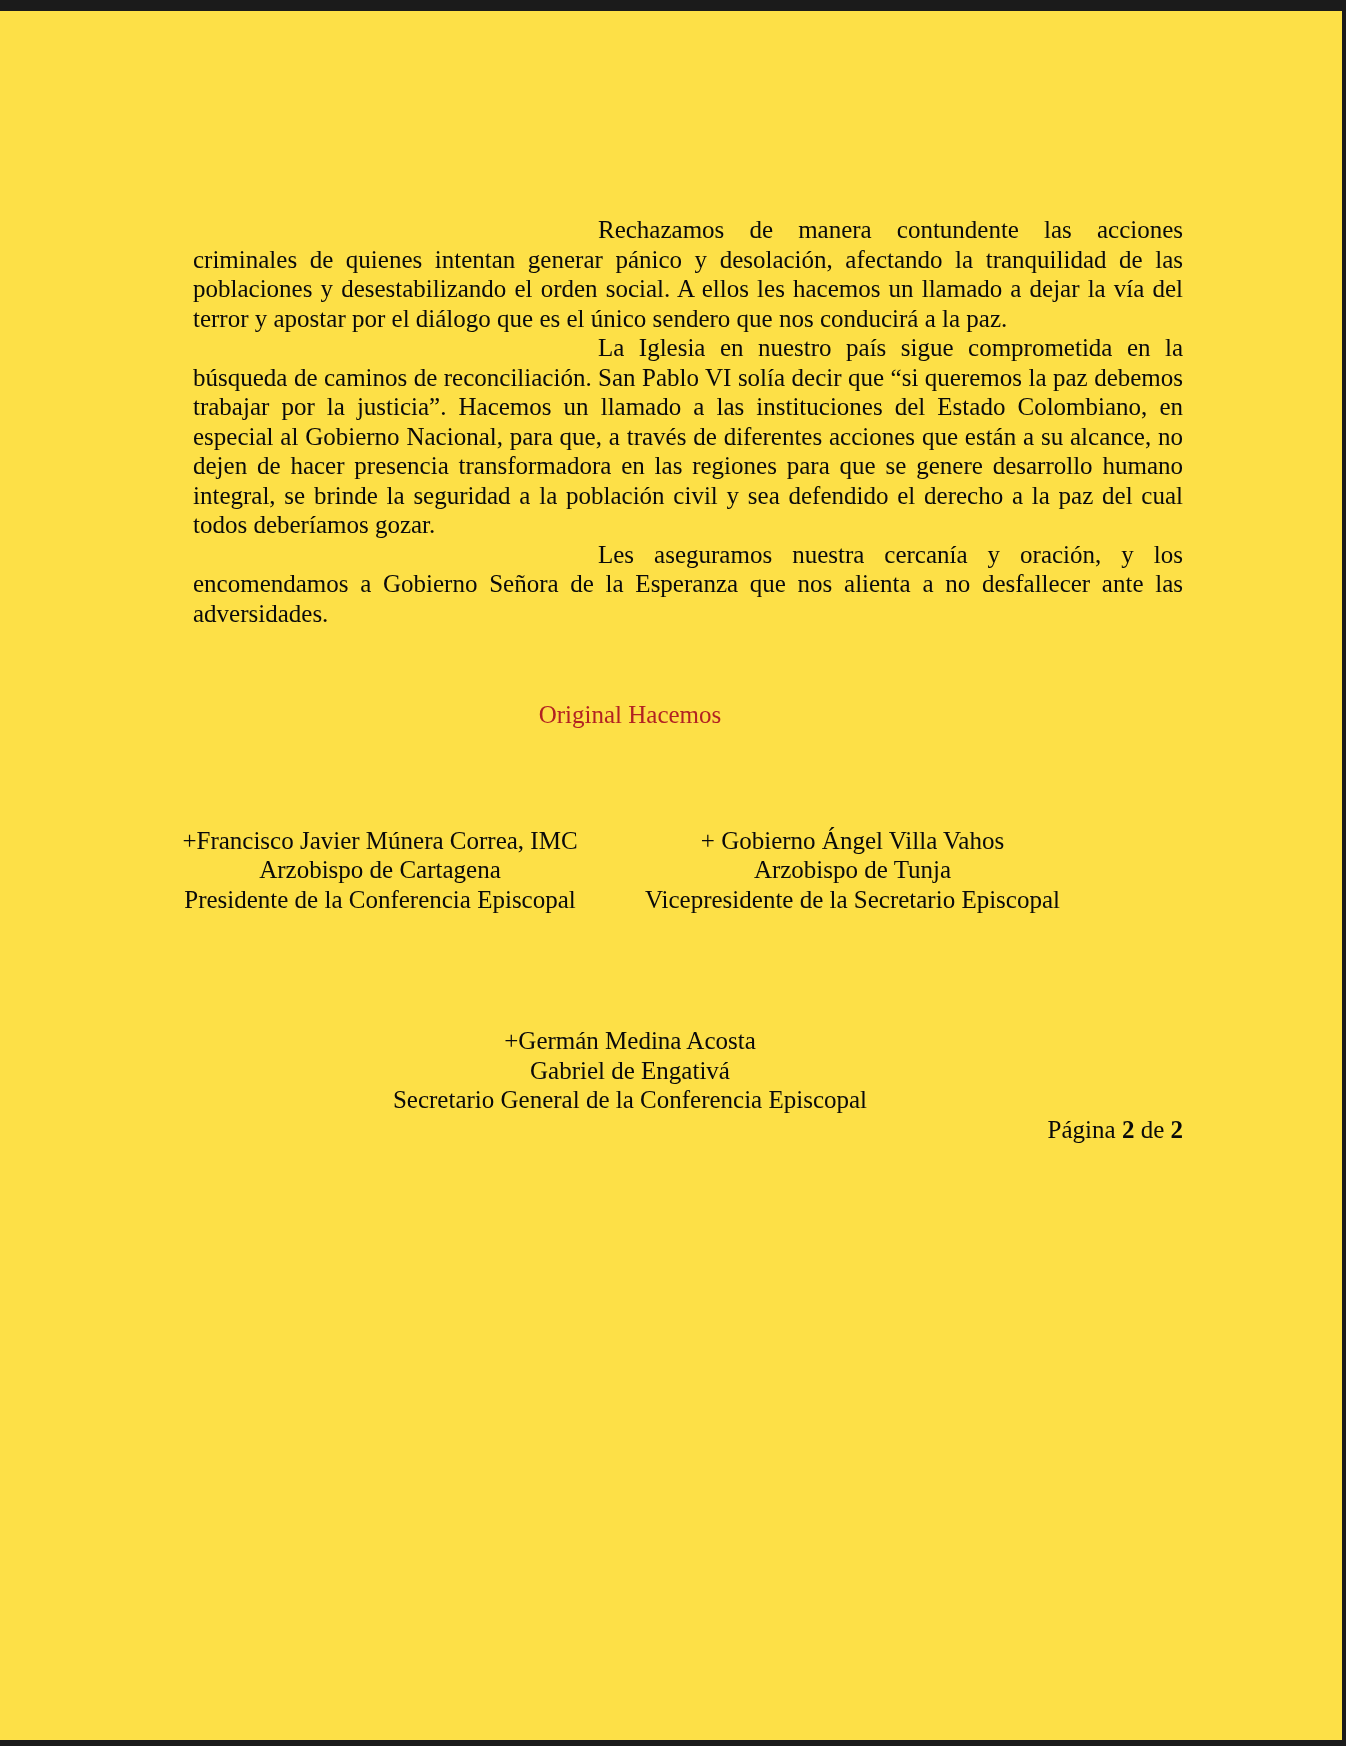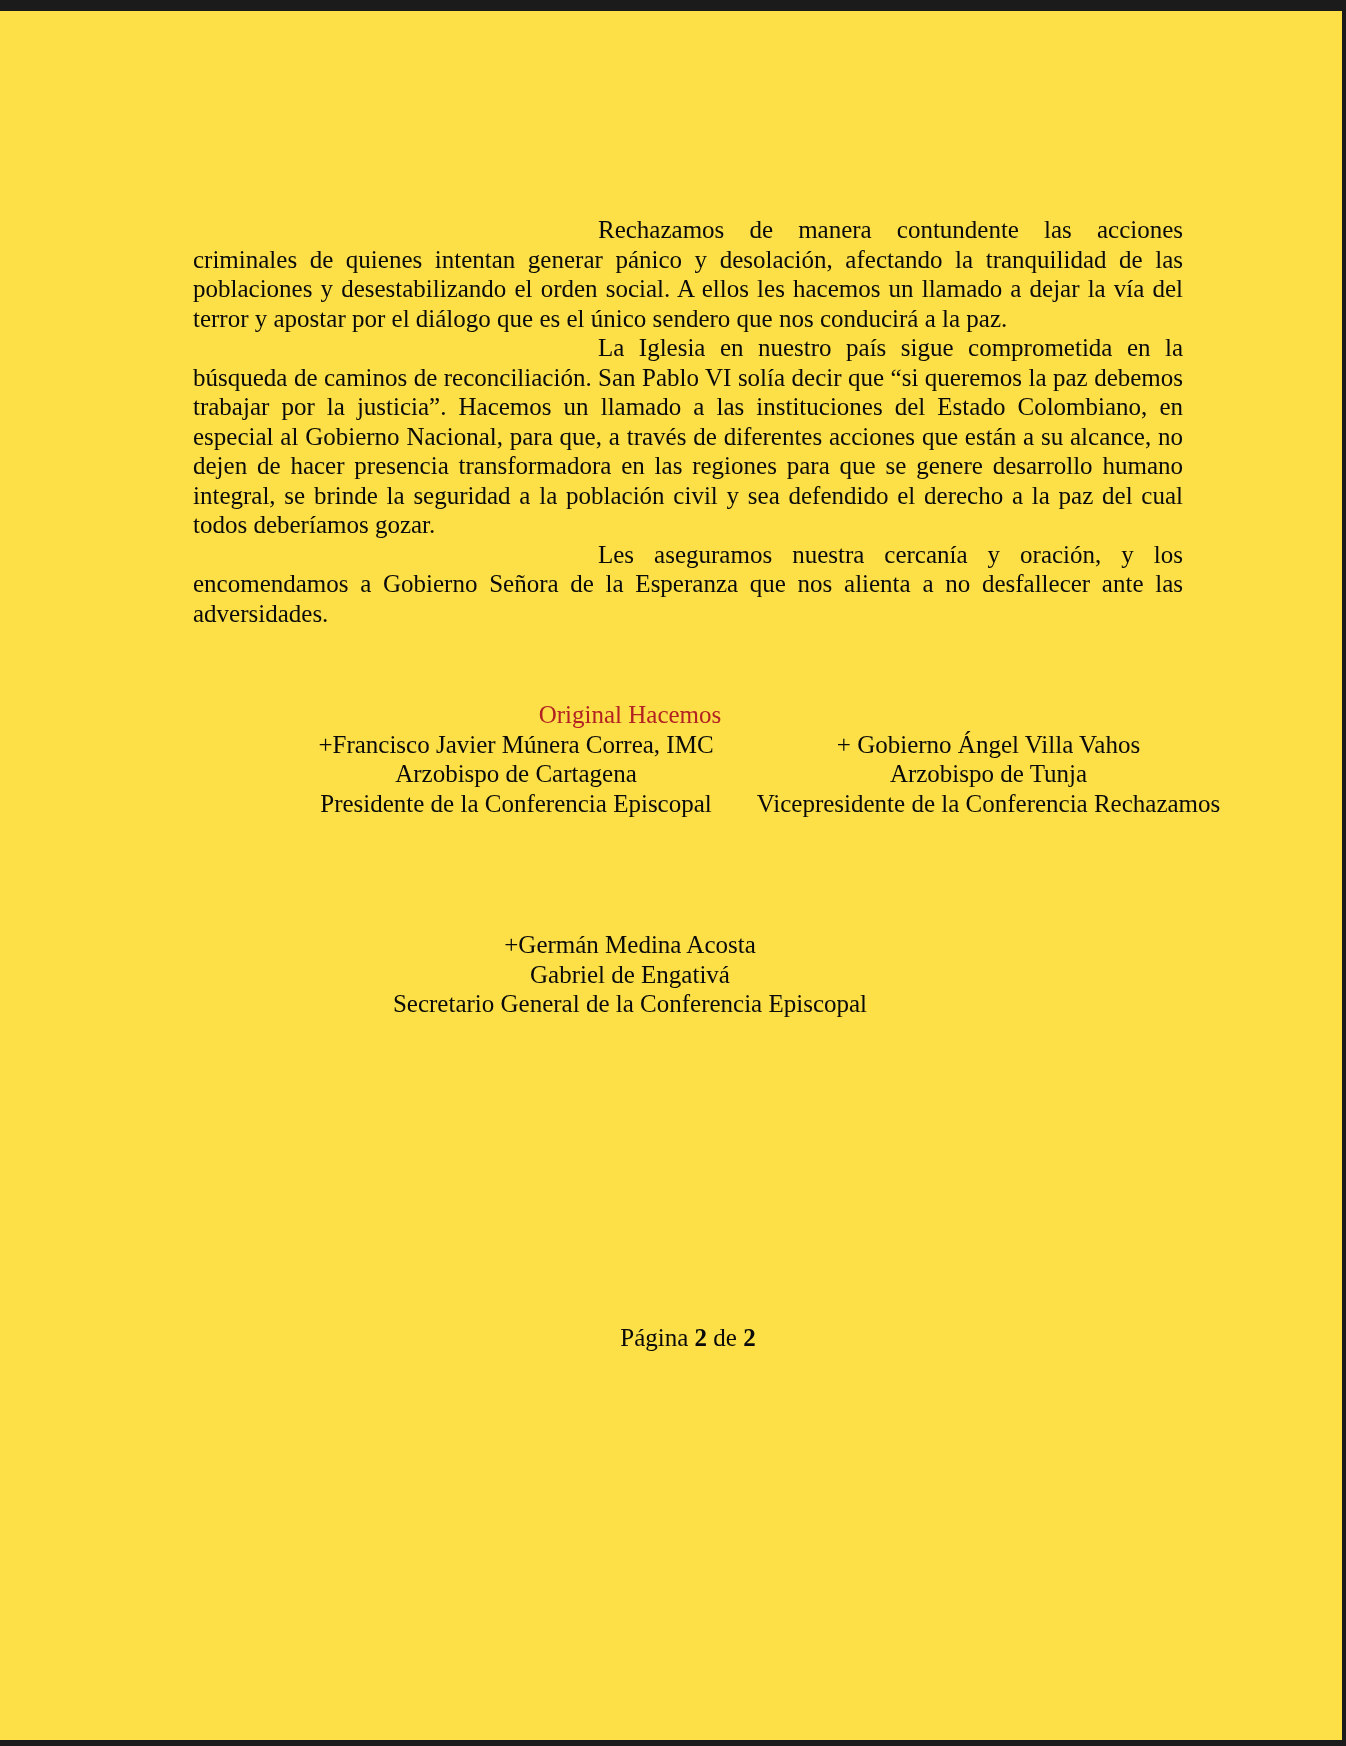--- a/index.html
+++ b/index.html
@@ -37,36 +37,36 @@
   .gap-p3 { margin-top: 62px; }
 
   .signed-line {
     margin-top: 72px;
     margin-right: 116px; 
     text-align: center;
     color: #B22222;
   }
 
   .sig-row {
+    margin-top: 96px;
     display: flex;
-    justify-content: flex-end;
+    justify-content: flex-start;
   }
   .sig-block { text-align: center; }
   .sig-left  { width: 470px; margin-left: -48px; }
   .sig-right { width: 475px; margin-right: -43px; }
   .sig-center {
     margin-top: 112px;
     margin-right: 116px;
     text-align: center;
   }
   .sig-block div, .sig-center div { white-space: nowrap; }
 
   .page-footer {
-    margin-top: 304px;
-    text-align: center;
+    text-align: right;
   }
   .page-footer .num { font-weight: bold; }
   .page-footer span { display: inline; }
 </style>
 </head>
 <body>
 
 <div class="page">
   <div class="frame-top"></div>
   <div class="frame-bottom"></div>
@@ -84,21 +84,21 @@
 
     <div class="sig-row">
       <div class="sig-block sig-left">
         <div>+Francisco Javier Múnera Correa, IMC</div>
         <div>Arzobispo de Cartagena</div>
         <div>Presidente de la Conferencia Episcopal</div>
       </div>
       <div class="sig-block sig-right">
         <div>+ Gobierno Ángel Villa Vahos</div>
         <div>Arzobispo de Tunja</div>
-        <div>Vicepresidente de la Conferencia Rechazamos</div>
+        <div>Vicepresidente de la Secretario Episcopal</div>
       </div>
     </div>
 
     <div class="sig-center">
       <div>+Germán Medina Acosta</div>
       <div>Gabriel de Engativá</div>
       <div>Secretario General de la Conferencia Episcopal</div>
     </div>
 
     <div class="page-footer">

